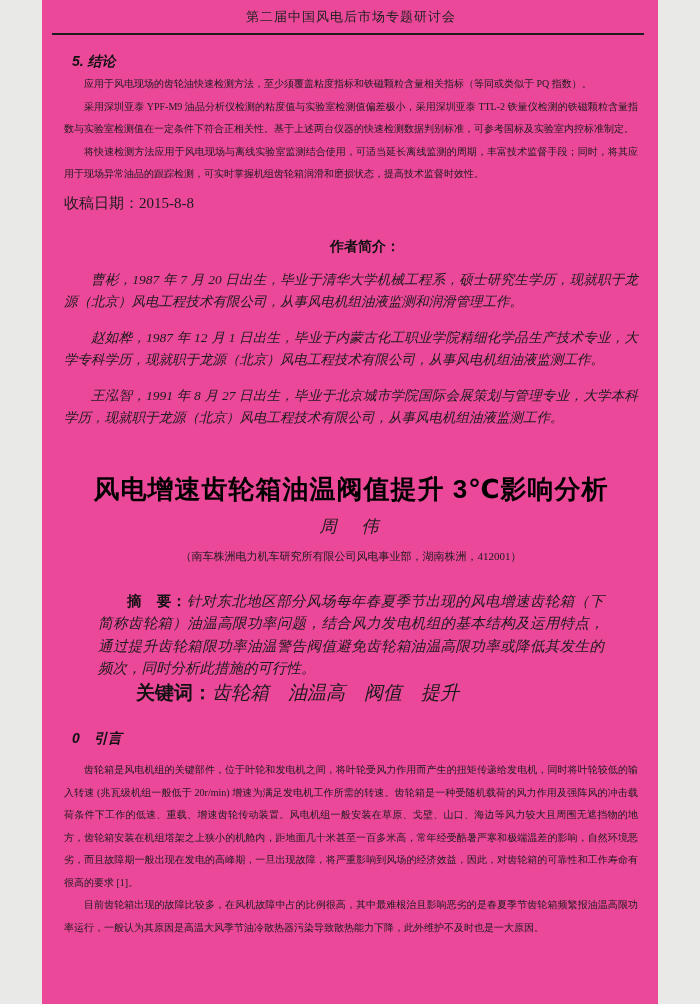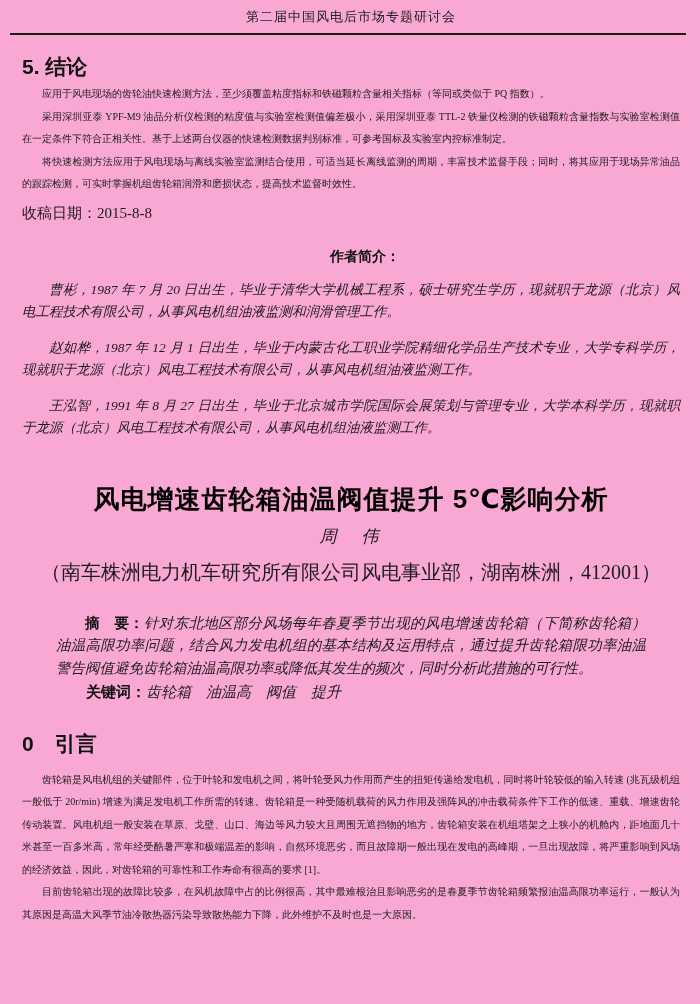--- a/index.html
+++ b/index.html
@@ -1,46 +1,47 @@
 <!DOCTYPE html>
 <html><head>
 <meta charset="utf-8">
 <style>
   html, body { margin: 0; padding: 0; background: #e9e9e7; }
   .page {
     position: relative;
-    width: 700px;
+    width: 616px;
     height: 1004px;
     margin: 0 auto;
-    background: #f9a8d4;
+    background: #ec4899;
     color: #1b1b1b;
     box-sizing: border-box;
     padding: 8px 20px 0 22px;
     overflow: hidden;
     font-family: "Liberation Serif", "DejaVu Serif", serif;
   }
   .running-header {
     text-align: center;
     font-size: 13px;
     letter-spacing: 1px;
     color: #222;
   }
   .header-rule {
     margin-top: 7px;
     margin-left: -12px;
     margin-right: -6px;
     border-top: 2px solid #1c1c1c;
     height: 0;
   }
   .sec-heading {
-    margin: 18px 0 2px 0;
+    margin: 18px 0 2px 8px;
     font-family: "Liberation Sans", "DejaVu Sans", sans-serif;
-    font-size: 21px;
+    font-size: 14px;
     font-weight: bold;
     color: #111;
+    font-style: italic;
   }
   .body-para {
     margin: 0;
     font-size: 10px;
     line-height: 22.5px;
     text-align: justify;
     text-indent: 2em;
   }
   .received-date {
     margin: 6px 0 0 0;
@@ -76,33 +77,33 @@
   .article-author {
     margin-top: 8px;
     text-align: center;
     font-size: 17px;
     font-style: italic;
     letter-spacing: 4px;
   }
   .article-affiliation {
     margin-top: 11px;
     text-align: center;
-    font-size: 20px;
+    font-size: 11px;
   }
   .abstract {
     margin: 26px 34px 0 34px;
     font-size: 14.5px;
     line-height: 22.5px;
     text-align: justify;
     text-indent: 2em;
     font-style: italic; 
   }
   .keywords {
     margin: 2px 34px 0 34px;
-    font-size: 15px;
+    font-size: 19px;
     line-height: 22.5px;
     text-indent: 2em;
     font-style: italic;
   }
   .inline-label {
     font-style: normal;
     font-weight: bold;
     font-family: "Liberation Sans", "DejaVu Sans", sans-serif;
     color: #111;
   }
@@ -128,21 +129,21 @@
   </section>
 
   <section>
     <h3 class="bios-heading">作者简介：</h3>
     <p class="bio">曹彬，1987 年 7 月 20 日出生，毕业于清华大学机械工程系，硕士研究生学历，现就职于龙源（北京）风电工程技术有限公司，从事风电机组油液监测和润滑管理工作。</p>
     <p class="bio">赵如桦，1987 年 12 月 1 日出生，毕业于内蒙古化工职业学院精细化学品生产技术专业，大学专科学历，现就职于龙源（北京）风电工程技术有限公司，从事风电机组油液监测工作。</p>
     <p class="bio">王泓智，1991 年 8 月 27 日出生，毕业于北京城市学院国际会展策划与管理专业，大学本科学历，现就职于龙源（北京）风电工程技术有限公司，从事风电机组油液监测工作。</p>
   </section>
 
   <section>
-    <h1 class="article-title">风电增速齿轮箱油温阀值提升 5℃影响分析</h1>
+    <h1 class="article-title">风电增速齿轮箱油温阀值提升 3℃影响分析</h1>
     <div class="article-author">周　伟</div>
     <div class="article-affiliation">（南车株洲电力机车研究所有限公司风电事业部，湖南株洲，412001）</div>
     <p class="abstract">
       <span class="inline-label">摘　要：</span><span>针对东北地区部分风场每年春夏季节出现的风电增速齿轮箱（下简称齿轮箱）油温高限功率问题，结合风力发电机组的基本结构及运用特点，通过提升齿轮箱限功率油温警告阀值避免齿轮箱油温高限功率或降低其发生的频次，同时分析此措施的可行性。</span>
     </p>
     <p class="keywords">
       <span class="inline-label">关键词：</span><span>齿轮箱　油温高　阀值　提升</span>
     </p>
   </section>
 

